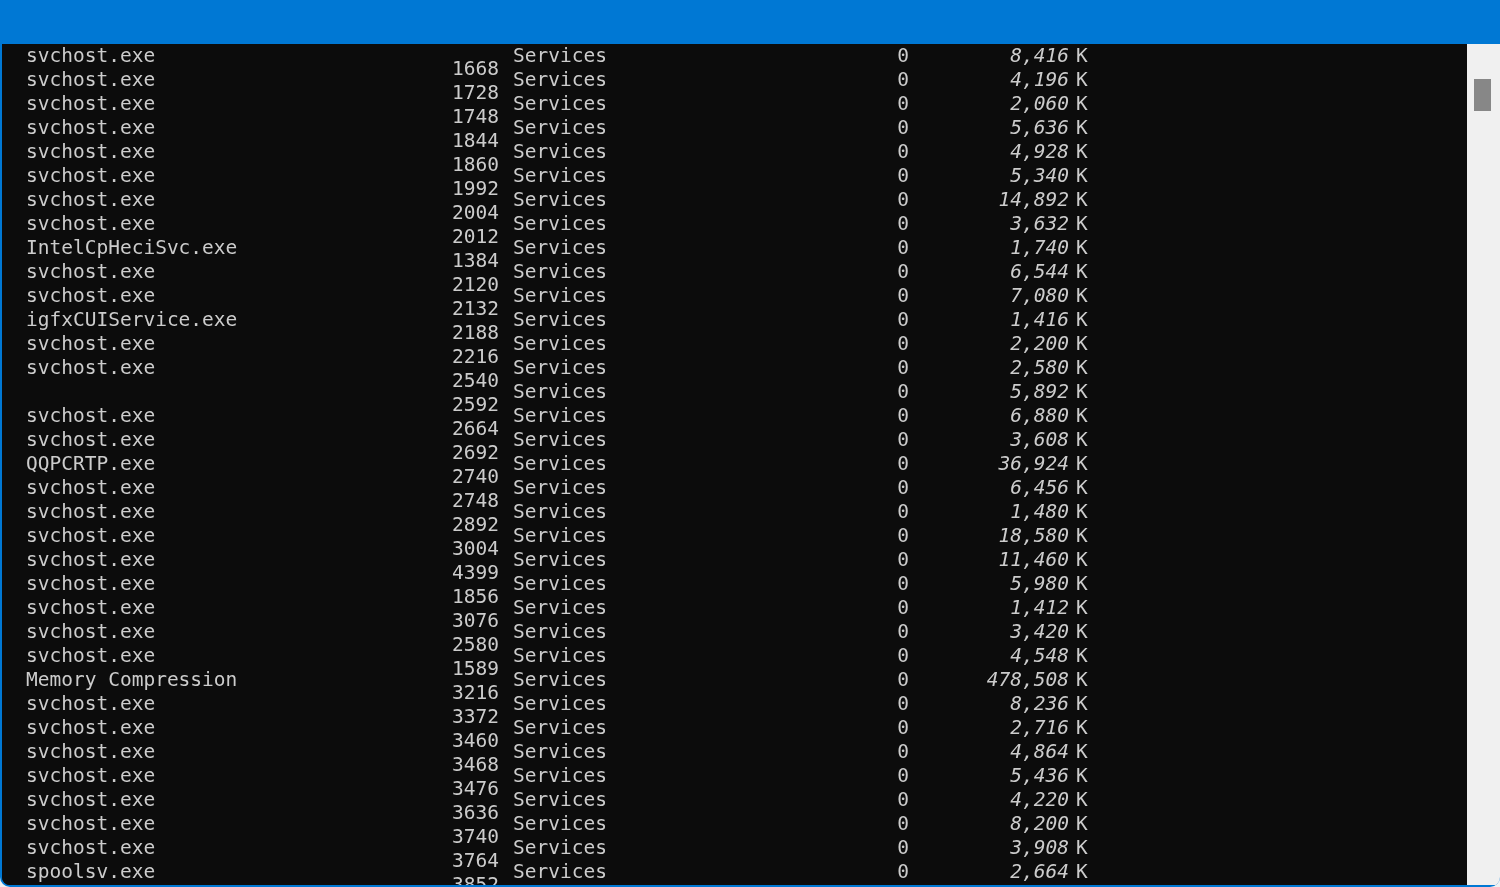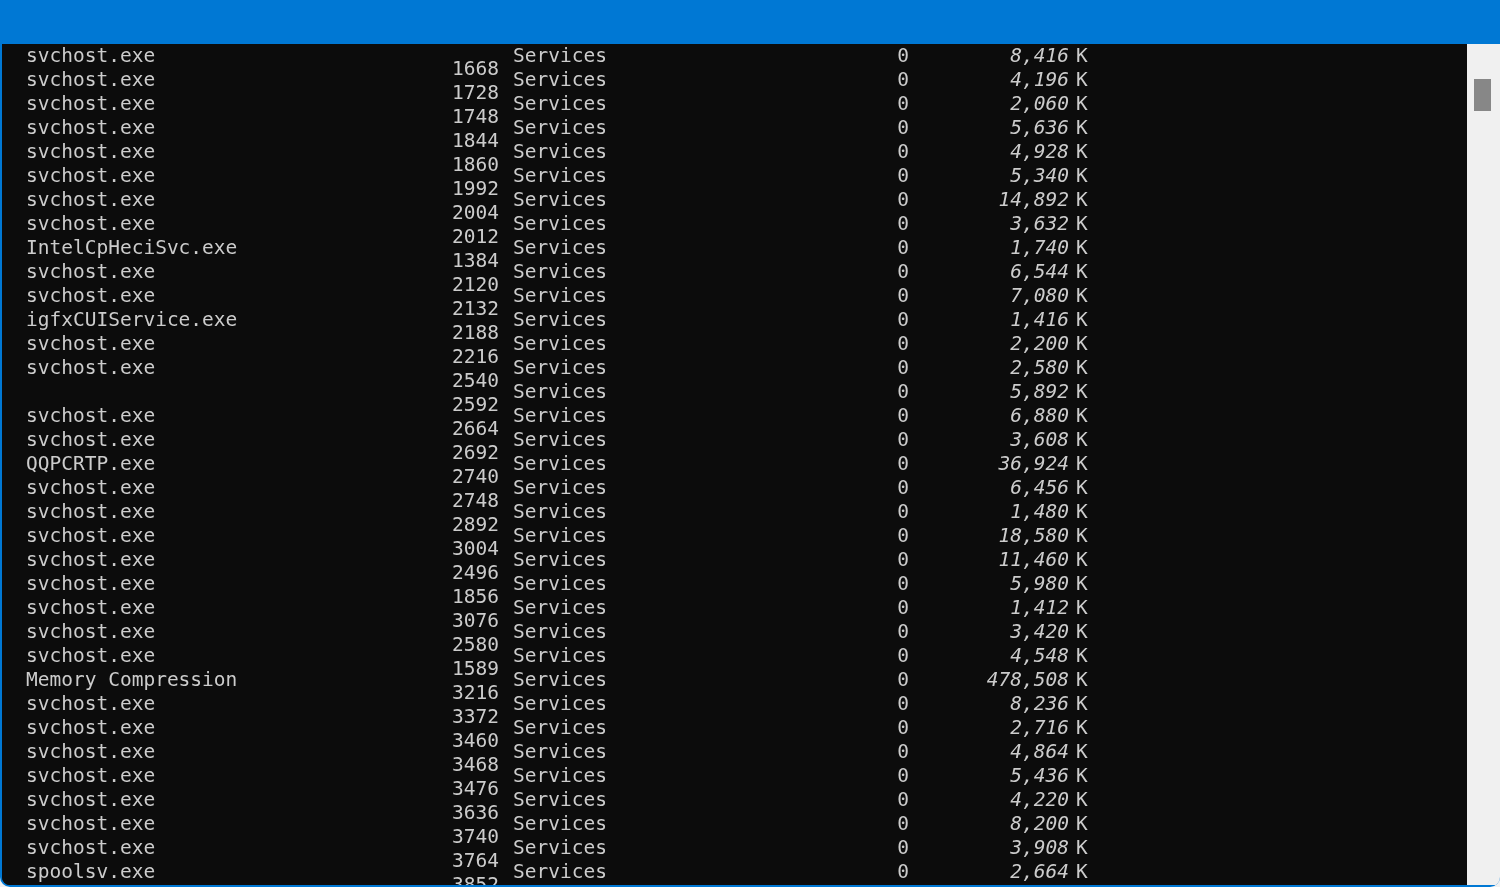--- a/index.html
+++ b/index.html
@@ -208,21 +208,21 @@
         <div class="row"><span class="c-name">igfxCUIService.exe</span><span class="c-pid">2188</span><span class="c-sess">Services</span><span class="c-num">0</span><span class="c-mem">1,416</span><span class="c-unit">K</span></div>
         <div class="row"><span class="c-name">svchost.exe</span><span class="c-pid">2216</span><span class="c-sess">Services</span><span class="c-num">0</span><span class="c-mem">2,200</span><span class="c-unit">K</span></div>
         <div class="row"><span class="c-name">svchost.exe</span><span class="c-pid">2540</span><span class="c-sess">Services</span><span class="c-num">0</span><span class="c-mem">2,580</span><span class="c-unit">K</span></div>
         <div class="row"><span class="c-pid">2592</span><span class="c-sess">Services</span><span class="c-num">0</span><span class="c-mem">5,892</span><span class="c-unit">K</span></div>
         <div class="row"><span class="c-name">svchost.exe</span><span class="c-pid">2664</span><span class="c-sess">Services</span><span class="c-num">0</span><span class="c-mem">6,880</span><span class="c-unit">K</span></div>
         <div class="row"><span class="c-name">svchost.exe</span><span class="c-pid">2692</span><span class="c-sess">Services</span><span class="c-num">0</span><span class="c-mem">3,608</span><span class="c-unit">K</span></div>
         <div class="row"><span class="c-name">QQPCRTP.exe</span><span class="c-pid">2740</span><span class="c-sess">Services</span><span class="c-num">0</span><span class="c-mem">36,924</span><span class="c-unit">K</span></div>
         <div class="row"><span class="c-name">svchost.exe</span><span class="c-pid">2748</span><span class="c-sess">Services</span><span class="c-num">0</span><span class="c-mem">6,456</span><span class="c-unit">K</span></div>
         <div class="row"><span class="c-name">svchost.exe</span><span class="c-pid">2892</span><span class="c-sess">Services</span><span class="c-num">0</span><span class="c-mem">1,480</span><span class="c-unit">K</span></div>
         <div class="row"><span class="c-name">svchost.exe</span><span class="c-pid">3004</span><span class="c-sess">Services</span><span class="c-num">0</span><span class="c-mem">18,580</span><span class="c-unit">K</span></div>
-        <div class="row"><span class="c-name">svchost.exe</span><span class="c-pid">2496</span><span class="c-sess">Services</span><span class="c-num">0</span><span class="c-mem">11,460</span><span class="c-unit">K</span></div>
+        <div class="row"><span class="c-name">svchost.exe</span><span class="c-pid">4399</span><span class="c-sess">Services</span><span class="c-num">0</span><span class="c-mem">11,460</span><span class="c-unit">K</span></div>
         <div class="row"><span class="c-name">svchost.exe</span><span class="c-pid">1856</span><span class="c-sess">Services</span><span class="c-num">0</span><span class="c-mem">5,980</span><span class="c-unit">K</span></div>
         <div class="row"><span class="c-name">svchost.exe</span><span class="c-pid">3076</span><span class="c-sess">Services</span><span class="c-num">0</span><span class="c-mem">1,412</span><span class="c-unit">K</span></div>
         <div class="row"><span class="c-name">svchost.exe</span><span class="c-pid">2580</span><span class="c-sess">Services</span><span class="c-num">0</span><span class="c-mem">3,420</span><span class="c-unit">K</span></div>
         <div class="row"><span class="c-name">svchost.exe</span><span class="c-pid">1589</span><span class="c-sess">Services</span><span class="c-num">0</span><span class="c-mem">4,548</span><span class="c-unit">K</span></div>
         <div class="row"><span class="c-name">Memory Compression</span><span class="c-pid">3216</span><span class="c-sess">Services</span><span class="c-num">0</span><span class="c-mem">478,508</span><span class="c-unit">K</span></div>
         <div class="row"><span class="c-name">svchost.exe</span><span class="c-pid">3372</span><span class="c-sess">Services</span><span class="c-num">0</span><span class="c-mem">8,236</span><span class="c-unit">K</span></div>
         <div class="row"><span class="c-name">svchost.exe</span><span class="c-pid">3460</span><span class="c-sess">Services</span><span class="c-num">0</span><span class="c-mem">2,716</span><span class="c-unit">K</span></div>
         <div class="row"><span class="c-name">svchost.exe</span><span class="c-pid">3468</span><span class="c-sess">Services</span><span class="c-num">0</span><span class="c-mem">4,864</span><span class="c-unit">K</span></div>
         <div class="row"><span class="c-name">svchost.exe</span><span class="c-pid">3476</span><span class="c-sess">Services</span><span class="c-num">0</span><span class="c-mem">5,436</span><span class="c-unit">K</span></div>
         <div class="row"><span class="c-name">svchost.exe</span><span class="c-pid">3636</span><span class="c-sess">Services</span><span class="c-num">0</span><span class="c-mem">4,220</span><span class="c-unit">K</span></div>

